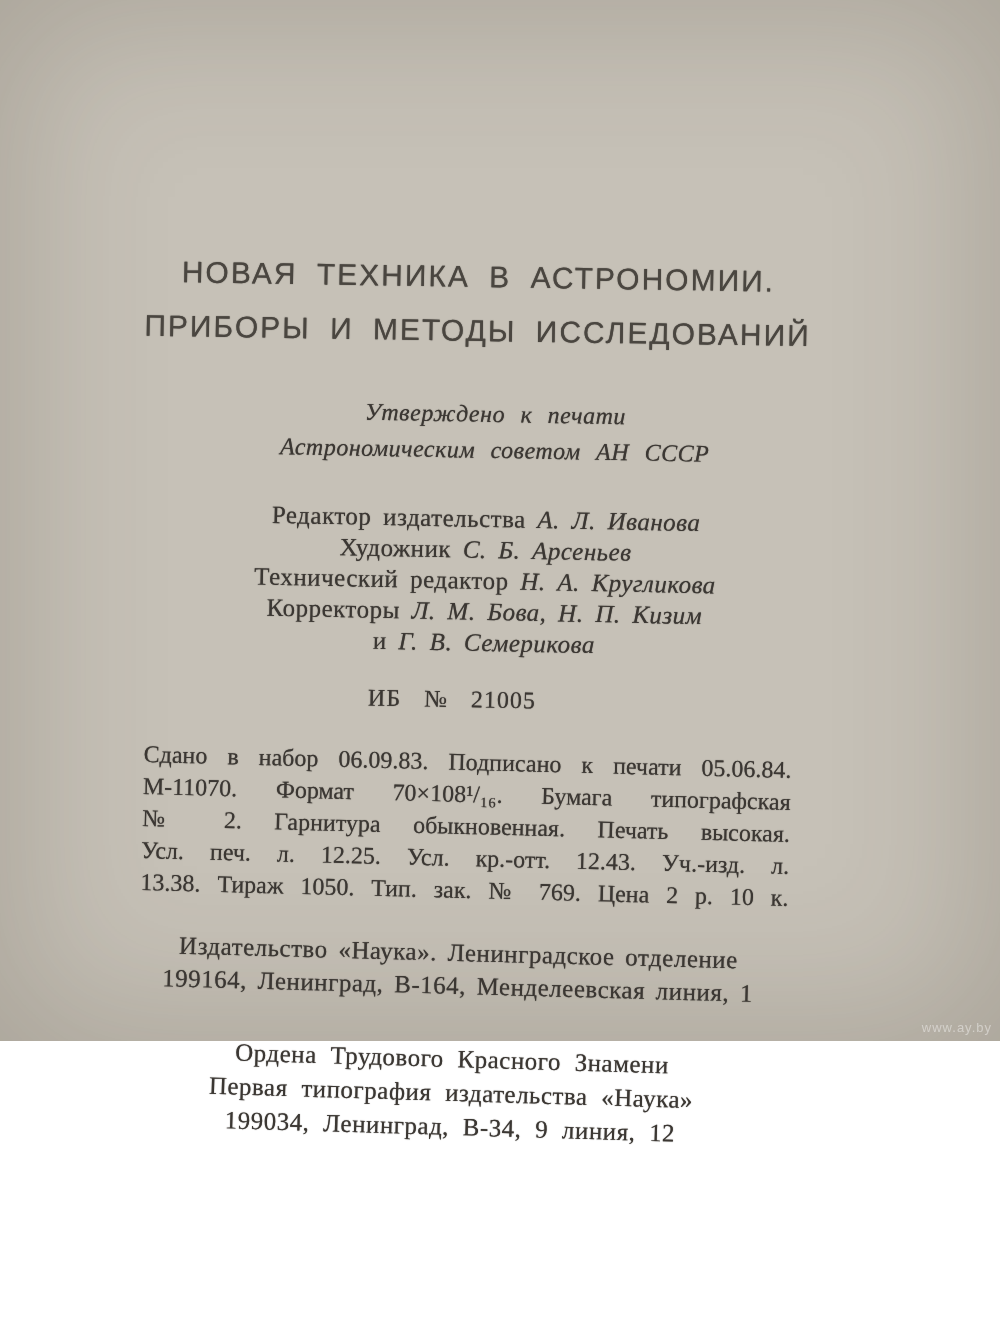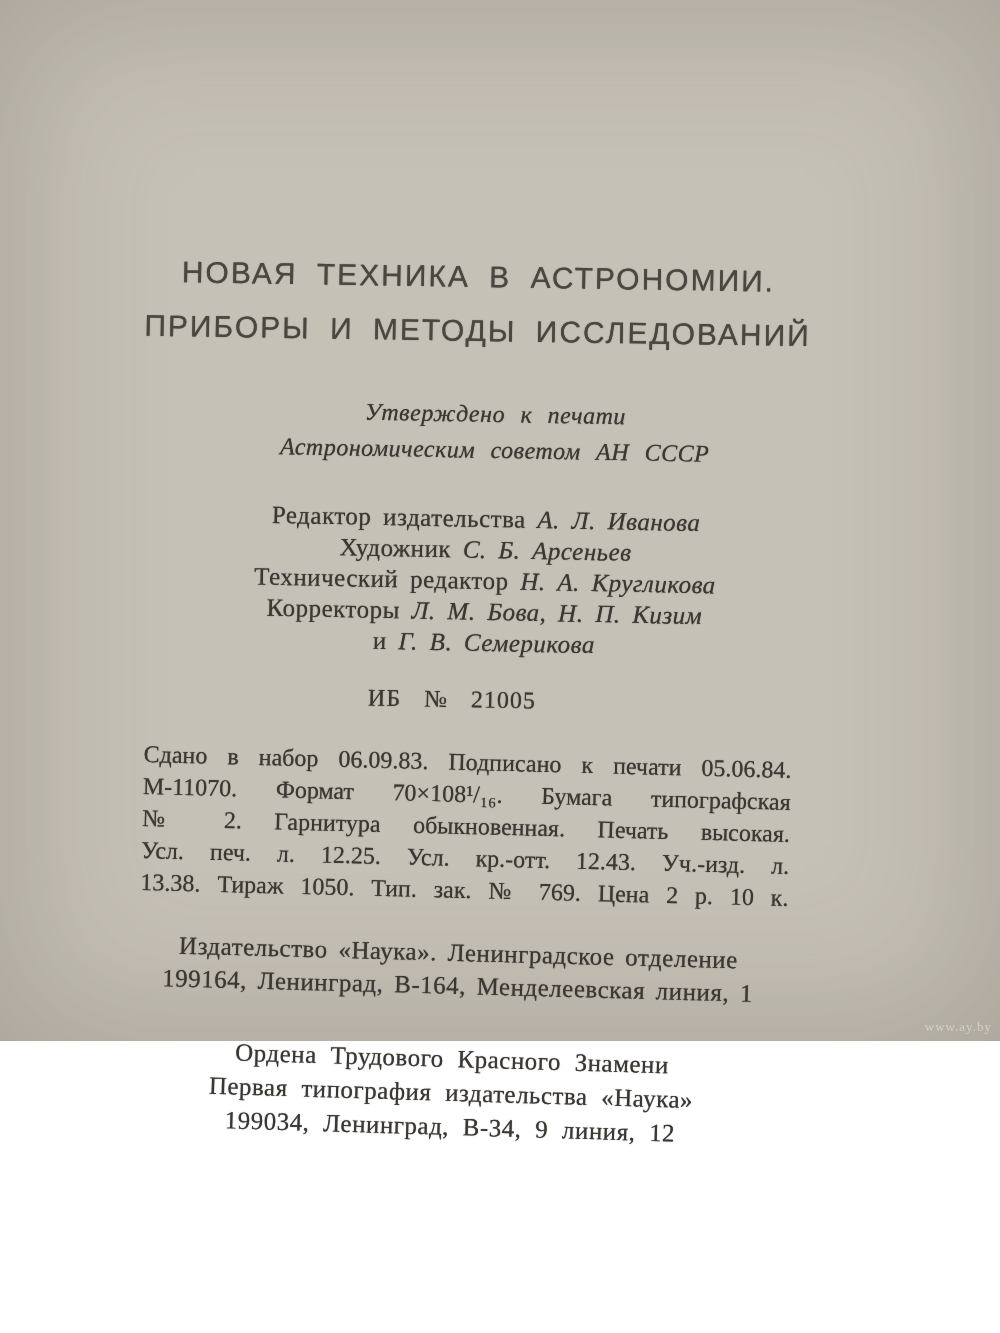--- a/index.html
+++ b/index.html
@@ -107,21 +107,21 @@
     font-size: 25px;
     letter-spacing: 0.5px;
     word-spacing: 7px;
     line-height: 34px;
     transform: rotate(1.7deg);
   }
 
   #watermark {
     position: absolute;
     right: 8px; bottom: 6px;
-    font-family: Liberation Serif, serif;
+    font-family: Liberation Sans, sans-serif;
     font-size: 13px;
     letter-spacing: 1px;
     color: rgba(255,255,255,0.42);
     text-shadow: none;
   }
 </style>
 </head>
 <body>
 
 <div class="photo">

